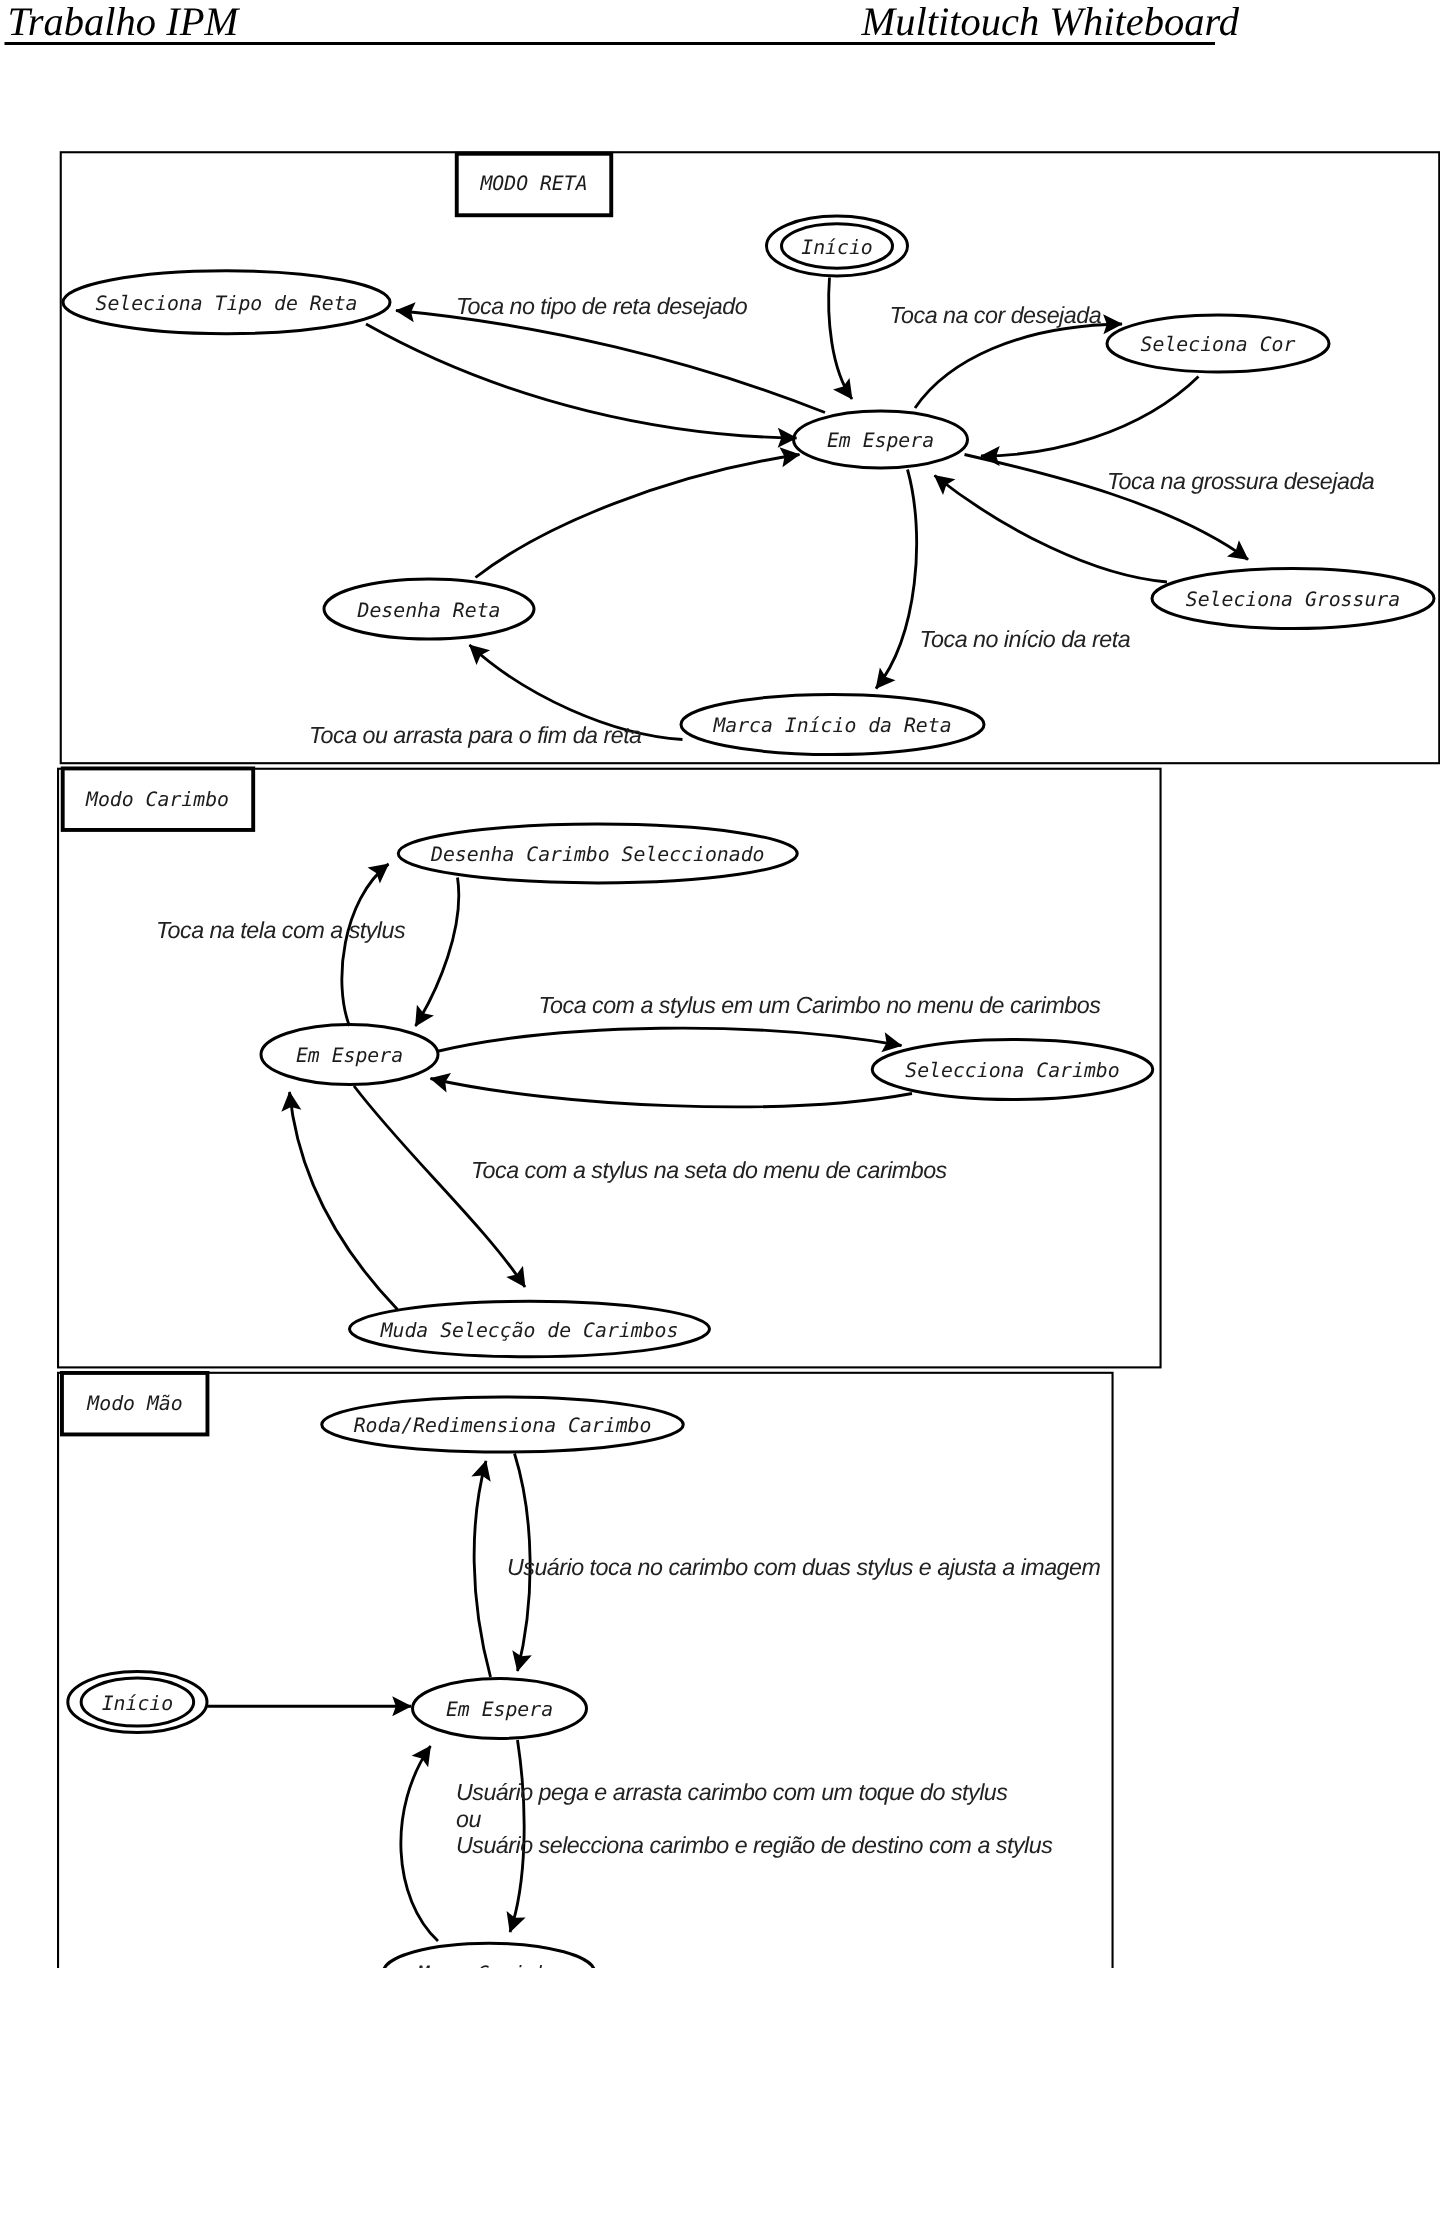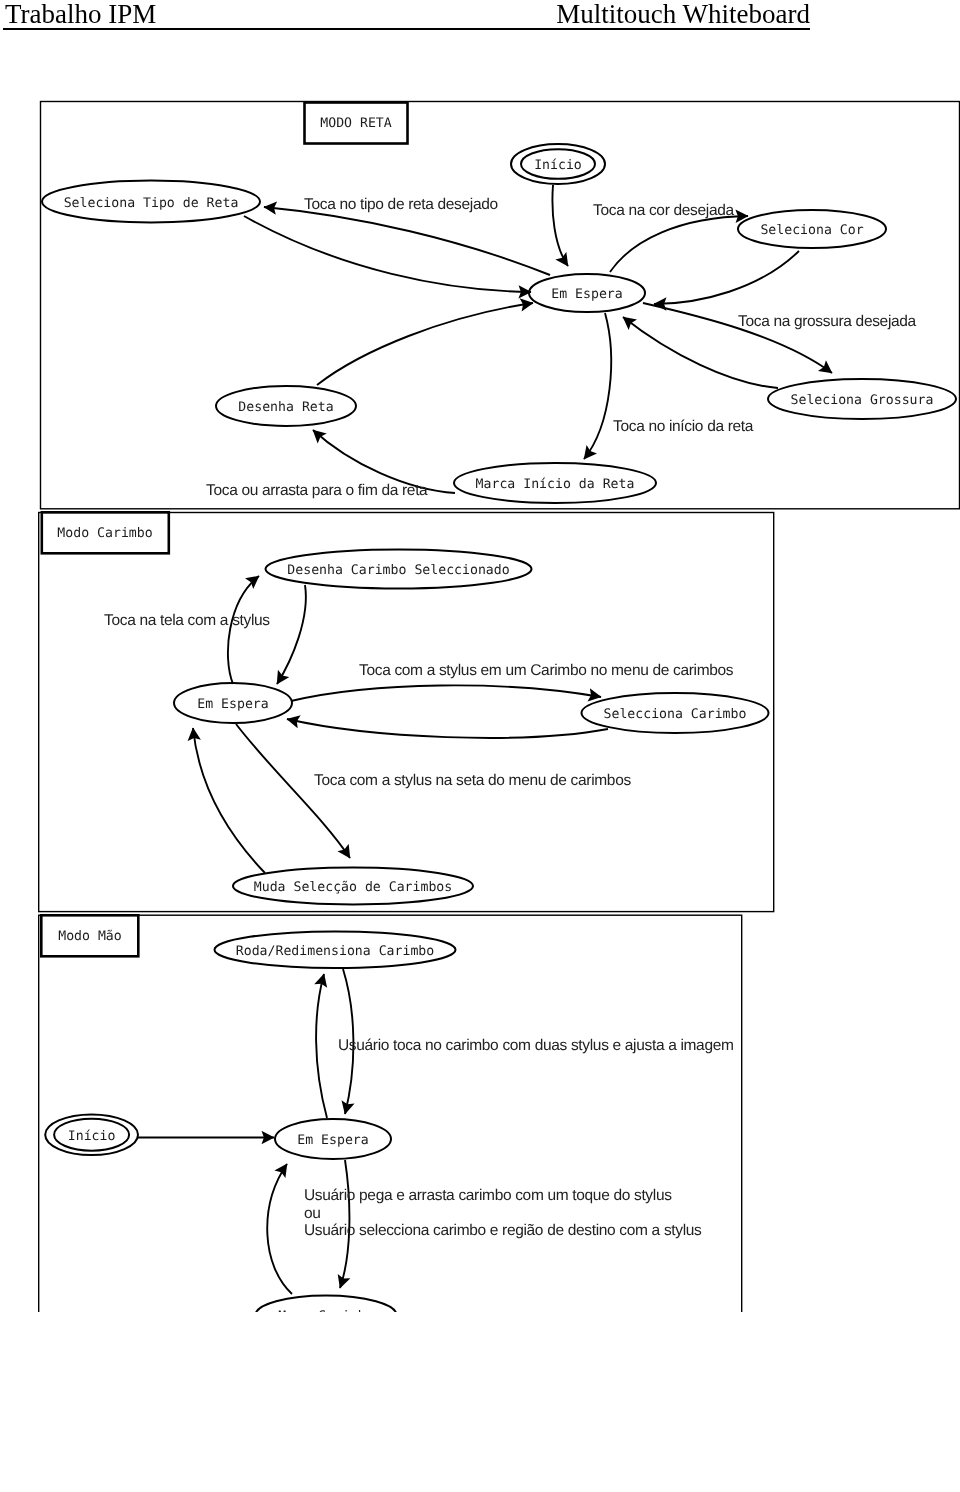--- a/index.html
+++ b/index.html
@@ -1,20 +1,20 @@
 <!DOCTYPE html>
 <html><head>
 <meta charset="utf-8">
 <title>Trabalho IPM</title>
 <style>
   html,body{margin:0;padding:0;background:#fff;}
   body{width:960px;height:1492px;font-family:"Liberation Serif",serif;color:#000;overflow:hidden;}
-  .page{position:relative;width:960px;height:1312px;overflow:hidden;background:#fff;filter:blur(0px);}
+  .page{position:relative;width:960px;height:1312px;overflow:hidden;background:#fff;filter:blur(0px);font-style:italic;}
   .hdr-left{position:absolute;left:5px;top:-1px;font-size:27px;white-space:pre;}
-  .hdr-right{position:absolute;left:0;width:810px;top:-1px;text-align:right;font-size:27px;white-space:pre;}
+  .hdr-right{position:absolute;left:16px;width:810px;top:-1px;text-align:right;font-size:27px;white-space:pre;}
   .hdr-rule{position:absolute;left:3px;top:28px;width:807px;height:1.6px;background:#000;}
   .fig-layer{position:absolute;left:0;top:16px;width:960px;height:1492px;}
   .pgnum{position:absolute;left:0;width:812px;top:1469px;text-align:center;font-size:26px;}
   .para{position:absolute;left:2px;top:1330px;width:810px;font-size:26px;}
   .pline{height:30.7px;white-space:pre;}
   svg{display:block;position:absolute;left:0;top:0;overflow:visible;}
   svg text{fill:#000;text-rendering:geometricPrecision;}
   .st-label{font-family:"DejaVu Sans Mono",monospace;font-size:13.2px;fill:#1c1c1c;}
   .tr-label{font-family:"Liberation Sans",sans-serif;font-size:15.5px;letter-spacing:-0.33px;fill:#222;}
   .fig-box{fill:none;stroke:#000;stroke-width:1.4;}

